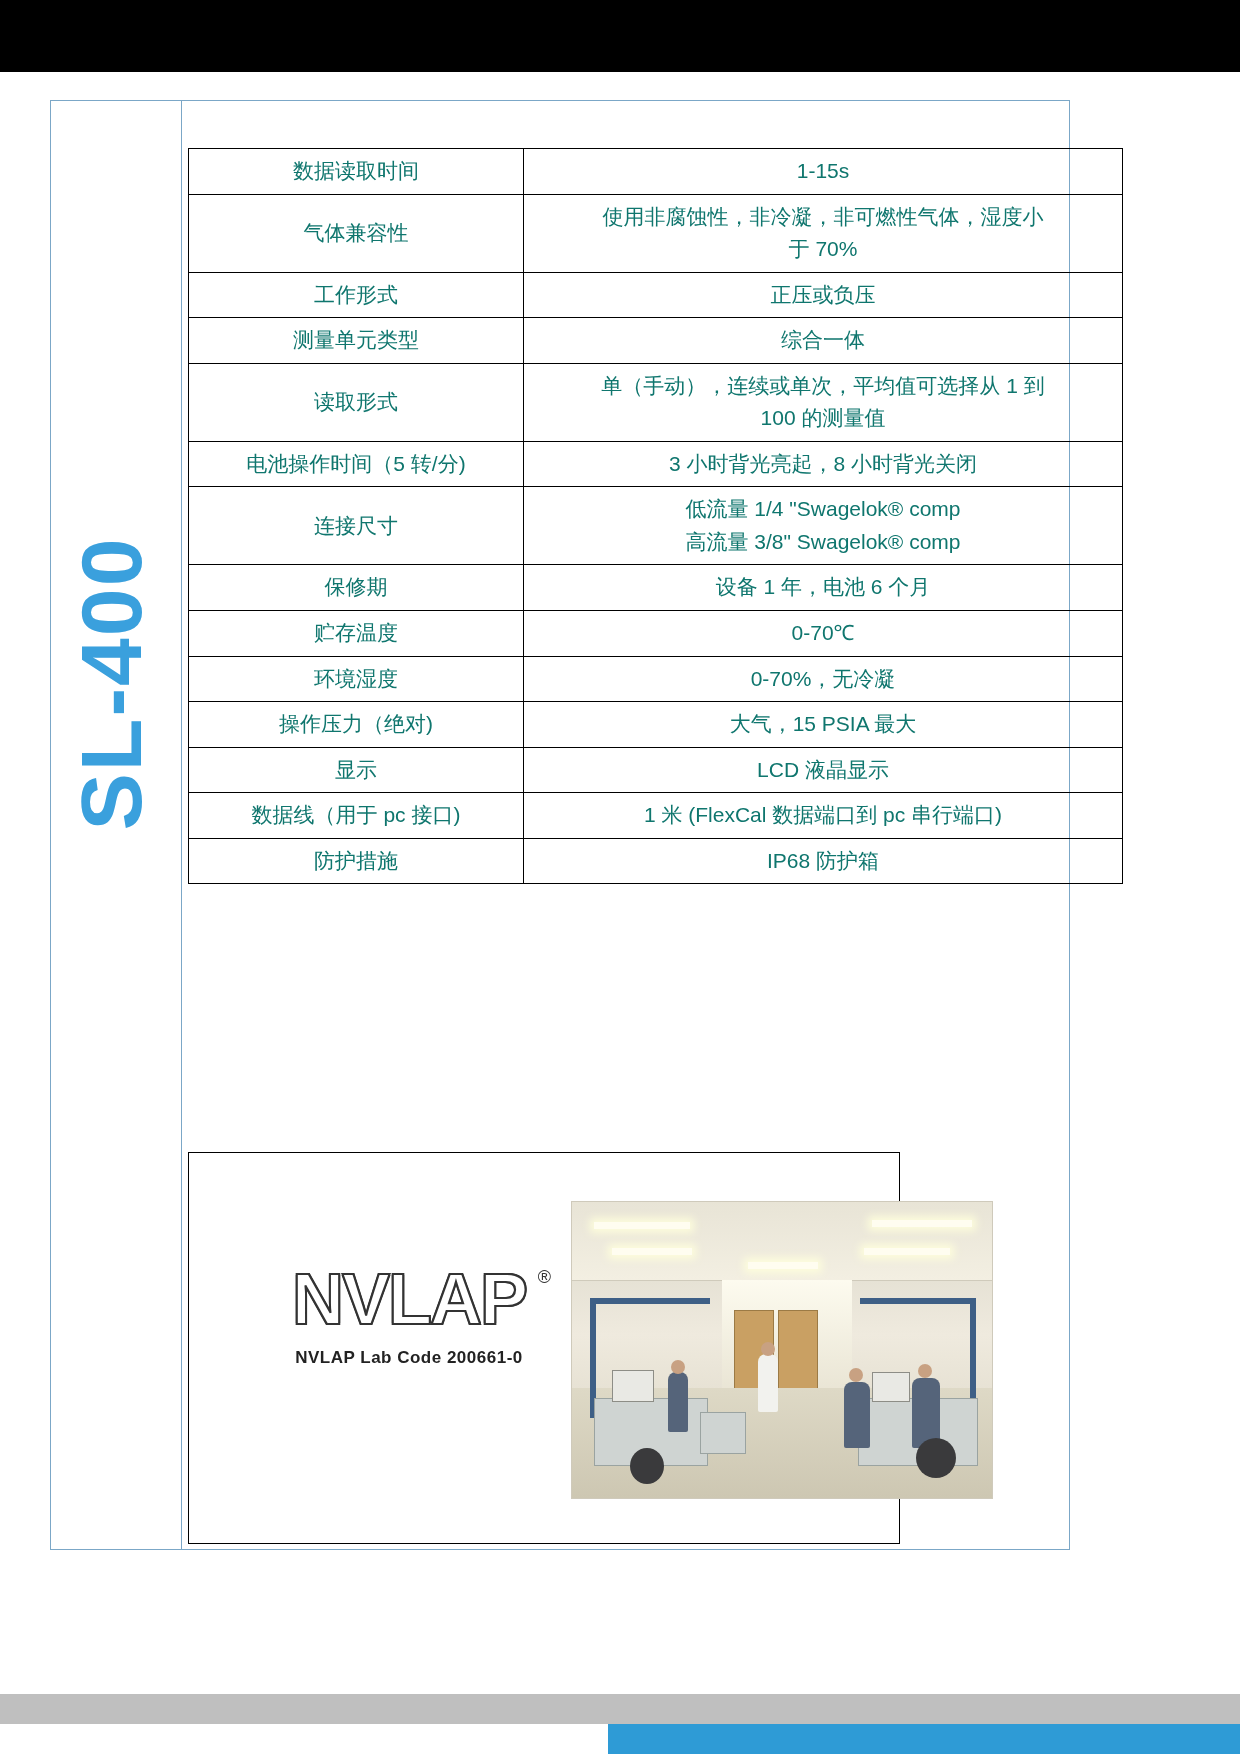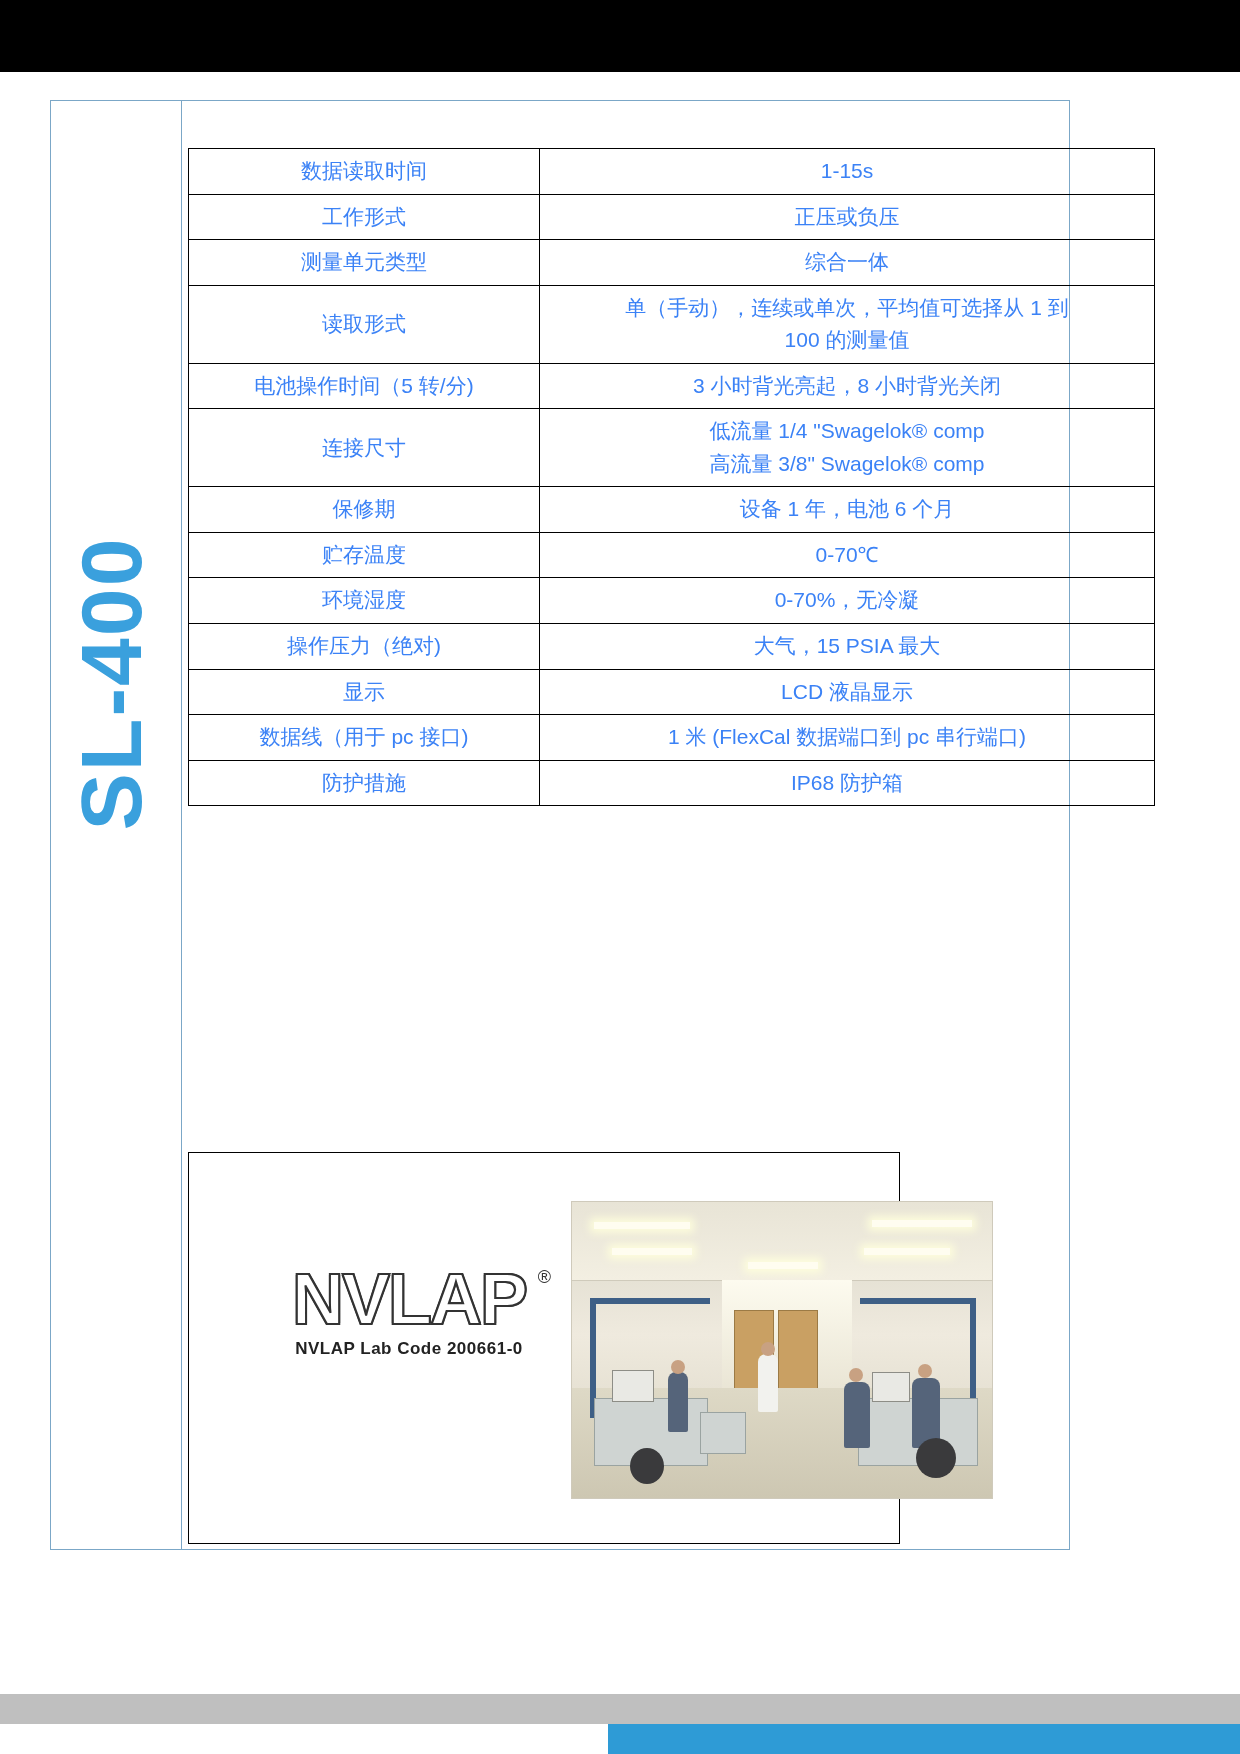--- a/index.html
+++ b/index.html
@@ -81,23 +81,23 @@
   table.spec {
     position: absolute;
     left: 188px;
     top: 148px;
     width: 868px;
     border-collapse: collapse;
     table-layout: fixed;
   }
   table.spec td {
     border: 1px solid #000000;
-    padding: 6px 24px;
+    padding: 6px 16px;
     font-size: 21px;
-    color: #3b82f6;
+    color: #0f766e;
     text-align: center;
     vertical-align: middle;
     line-height: 1.55;
     font-family: "Liberation Sans", sans-serif;
   }
   table.spec td.label {
     width: 302px;
   }
   table.spec td.value {
     width: 566px;
@@ -136,21 +136,21 @@
     line-height: 1;
   }
   .nvlap-reg {
     position: absolute;
     right: 8px;
     top: 4px;
     font-size: 18px;
     color: #333;
   }
   .nvlap-code {
-    margin-top: 4px;
+    margin-top: 13px;
     font-size: 17px;
     font-weight: bold;
     letter-spacing: 0.5px;
     color: #222;
     font-family: "Liberation Sans", sans-serif;
   }
 
   
   .photo {
     position: absolute;
@@ -220,20 +220,27 @@
 </div>
 
 <div class="content"></div>
 
 <table class="spec">
   <tbody>
     <tr>
       <td class="label">数据读取时间</td>
       <td class="value">
         <span class="val-line">1-15s</span>
+      </td>
+    </tr>
+    <tr>
+      <td class="label">气体兼容性</td>
+      <td class="value">
+        <span class="val-line">使用非腐蚀性，非冷凝，非可燃性气体，湿度小</span>
+        <span class="val-line">于 70%</span>
       </td>
     </tr>
     <tr>
       <td class="label">工作形式</td>
       <td class="value">
         <span class="val-line">正压或负压</span>
       </td>
     </tr>
     <tr>
       <td class="label">测量单元类型</td>

